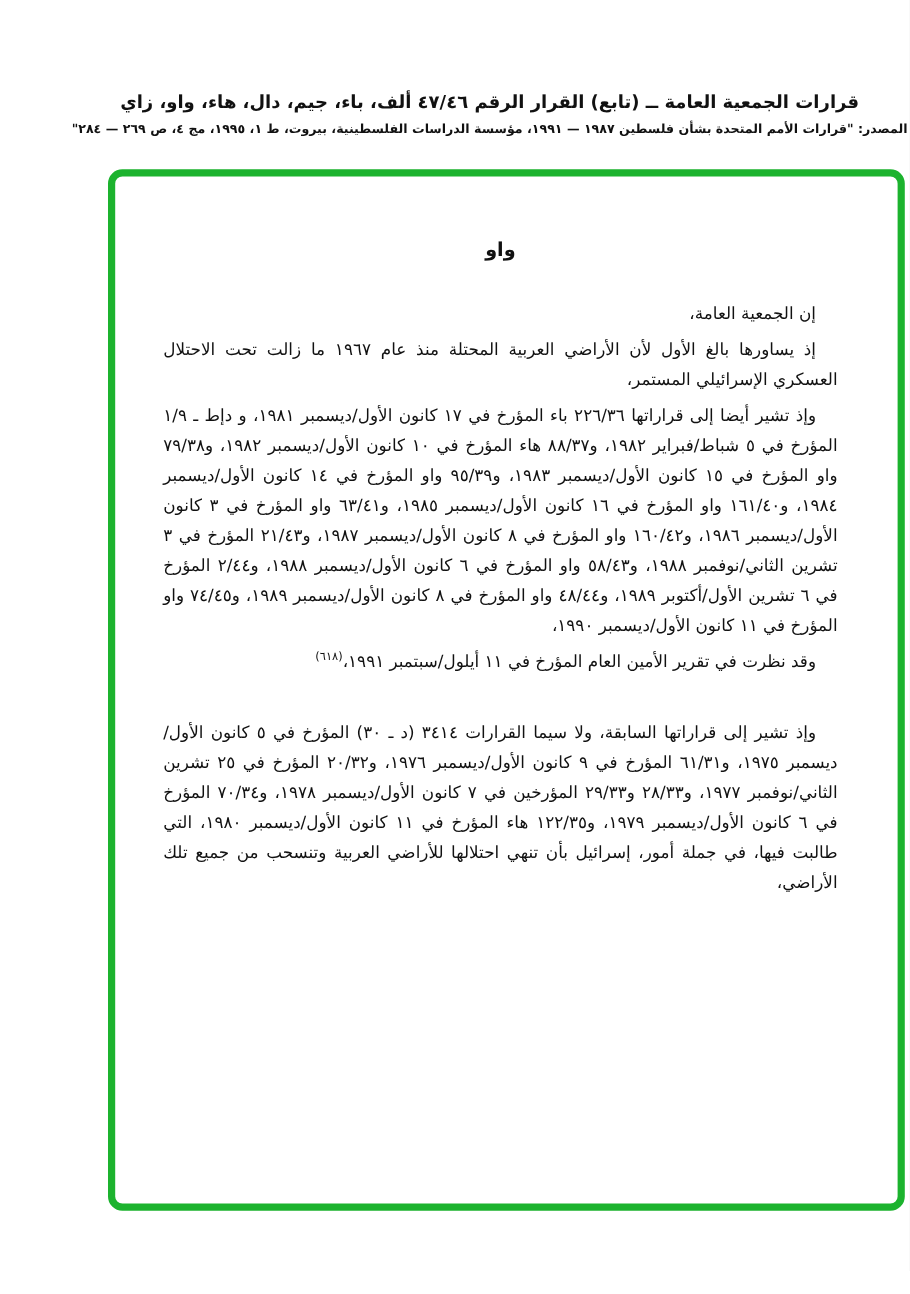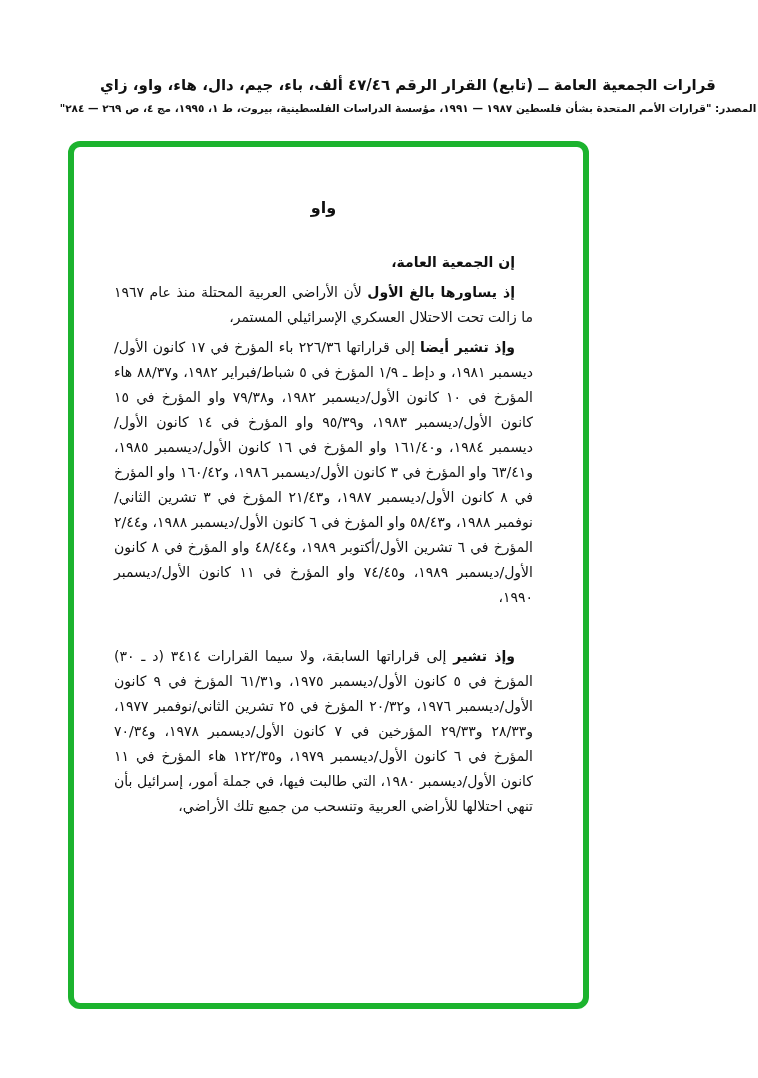--- a/index.html
+++ b/index.html
@@ -21,23 +21,23 @@
     font-weight: bold;
     letter-spacing: 0.2px;
   }
   .header-source {
     font-size: 10.5px;
     font-weight: bold;
     margin-top: 8px;
   }
   .frame {
     position: absolute;
-    left: 68px;
+    left: 90px;
     top: 141px;
-    width: 521px;
+    width: 664px;
     height: 868px;
     box-sizing: border-box;
     border: 6px solid #1cb32e;
     border-radius: 12px;
     padding: 48px 50px 22px 40px;
     display: flex;
     flex-direction: column;
     overflow: hidden;
     background: #ffffff;
     gap: 36px;
@@ -49,21 +49,21 @@
     line-height: 25px;
   }
   .section-title {
     text-align: center;
     font-weight: bold;
     font-size: 16px;
     margin: 0 0 30px 0;
   }
   p.para { margin: 5px 0; text-indent: 18px; }
   p.para.spaced { margin-top: 34px; }
-  .lead { font-weight: bold; }
+  .lead { font-weight: normal; }
   sup.fn-ref { font-size: 9.5px; line-height: 0; }
   .footnote-block {
     margin-top: auto;
     direction: rtl;
     text-align: right;
     padding-bottom: 2px;
   }
   .divider {
     width: 212px;
     height: 2px;
@@ -98,20 +98,21 @@
 
       <div class="section-title">واو</div>
 
       <p class="para"><span class="lead">إن الجمعية العامة،</span><span></span></p>
 
       <p class="para"><span class="lead">إذ يساورها بالغ الأول</span><span> لأن الأراضي العربية المحتلة منذ عام ١٩٦٧ ما زالت تحت الاحتلال العسكري الإسرائيلي المستمر،</span></p>
 
 
       <p class="para"><span class="lead">وإذ تشير أيضا</span><span> إلى قراراتها ٢٢٦/٣٦ باء المؤرخ في ١٧ كانون الأول/ديسمبر ١٩٨١، و دإط ـ ١/٩ المؤرخ في ٥ شباط/فبراير ١٩٨٢، و٨٨/٣٧ هاء المؤرخ في ١٠ كانون الأول/ديسمبر ١٩٨٢، و٧٩/٣٨ واو المؤرخ في ١٥ كانون الأول/ديسمبر ١٩٨٣، و٩٥/٣٩ واو المؤرخ في ١٤ كانون الأول/ديسمبر ١٩٨٤، و١٦١/٤٠ واو المؤرخ في ١٦ كانون الأول/ديسمبر ١٩٨٥، و٦٣/٤١ واو المؤرخ في ٣ كانون الأول/ديسمبر ١٩٨٦، و١٦٠/٤٢ واو المؤرخ في ٨ كانون الأول/ديسمبر ١٩٨٧، و٢١/٤٣ المؤرخ في ٣ تشرين الثاني/نوفمبر ١٩٨٨، و٥٨/٤٣ واو المؤرخ في ٦ كانون الأول/ديسمبر ١٩٨٨، و٢/٤٤ المؤرخ في ٦ تشرين الأول/أكتوبر ١٩٨٩، و٤٨/٤٤ واو المؤرخ في ٨ كانون الأول/ديسمبر ١٩٨٩، و٧٤/٤٥ واو المؤرخ في ١١ كانون الأول/ديسمبر ١٩٩٠،</span></p>
 
+      <p class="para"><span class="lead">وقد نظرت</span><span> في تقرير الأمين العام المؤرخ في ١١ أيلول/سبتمبر ١٩٩١،</span><sup class="fn-ref">(٦١٨)</sup></p>
 
       <p class="para spaced"><span class="lead">وإذ تشير</span><span> إلى قراراتها السابقة، ولا سيما القرارات ٣٤١٤ (د ـ ٣٠) المؤرخ في ٥ كانون الأول/ديسمبر ١٩٧٥، و٦١/٣١ المؤرخ في ٩ كانون الأول/ديسمبر ١٩٧٦، و٢٠/٣٢ المؤرخ في ٢٥ تشرين الثاني/نوفمبر ١٩٧٧، و٢٨/٣٣ و٢٩/٣٣ المؤرخين في ٧ كانون الأول/ديسمبر ١٩٧٨، و٧٠/٣٤ المؤرخ في ٦ كانون الأول/ديسمبر ١٩٧٩، و١٢٢/٣٥ هاء المؤرخ في ١١ كانون الأول/ديسمبر ١٩٨٠، التي طالبت فيها، في جملة أمور، إسرائيل بأن تنهي احتلالها للأراضي العربية وتنسحب من جميع تلك الأراضي،</span></p>
 
     </div>
 
   </div>
 
 
 </div>
 

